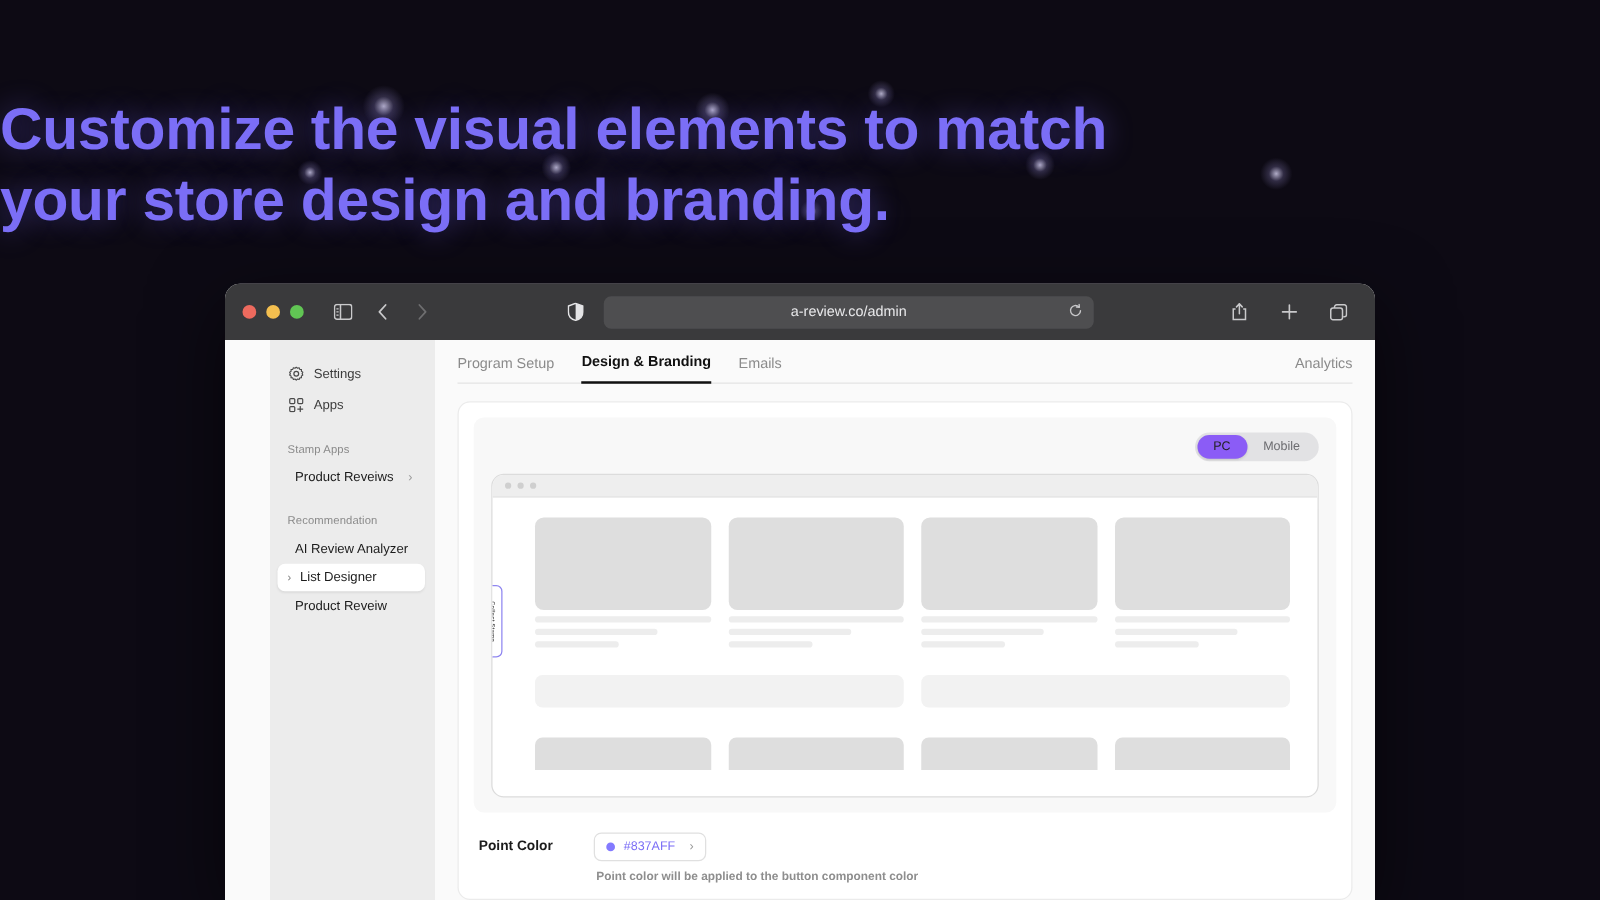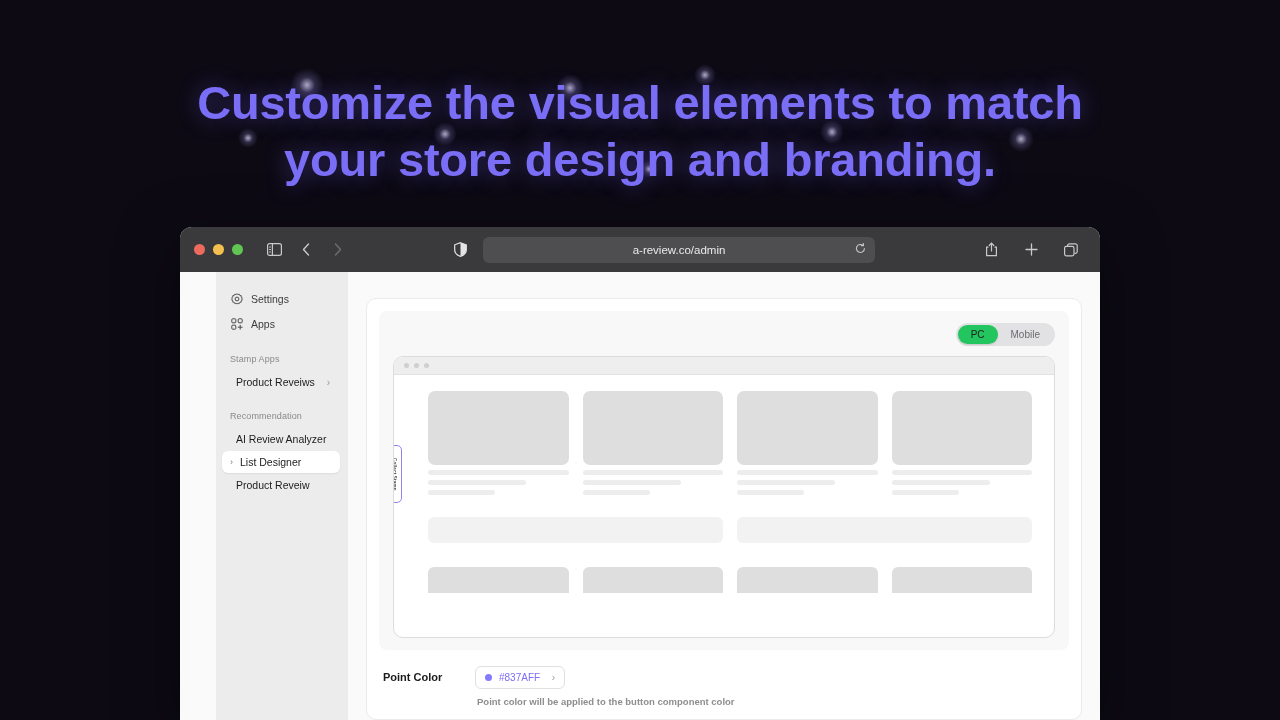--- a/index.html
+++ b/index.html
@@ -17,21 +17,20 @@
     background: radial-gradient(circle, rgba(205,200,230,0.85) 0%, rgba(140,130,190,0.28) 32%, rgba(90,80,140,0.0) 70%);
     pointer-events: none;
   }
 
   
   .headline {
     position: absolute;
     top: 74px;
     left: 0;
     width: 1280px;
-    text-align: center;
     color: #7b6ef6;
     font-size: 47px;
     line-height: 57px;
     font-weight: 700;
     letter-spacing: -0.2px;
     white-space: pre-line;
     text-shadow: 0 0 22px rgba(110,95,230,0.45);
     z-index: 3;
   }
 
@@ -205,21 +204,21 @@
     display: flex;
     gap: 0;
     margin-bottom: 10px;
   }
   .seg {
     font-size: 10px;
     color: #6c6c70;
     padding: 4px 13px;
     border-radius: 12px;
   }
-  .seg.active { background: #22c55e; color: #222; box-shadow: 0 1px 2px rgba(0,0,0,0.12); text-align: center; }
+  .seg.active { background: #8b5cf6; color: #222; box-shadow: 0 1px 2px rgba(0,0,0,0.12); text-align: center; }
 
   .mock {
     flex: 1;
     background: #fff;
     border: 1px solid #dcdcdc;
     border-radius: 10px;
     position: relative;
     overflow: hidden;
     min-height: 0;
   }
@@ -422,20 +421,26 @@
         <span class="chev-left">›</span>
         <span class="label">List Designer</span>
       </div>
       <div class="side-item">
         <span class="label">Product Reveiw</span>
       </div>
     </div>
 
     <div class="main">
 
+      <div class="tabs">
+        <div class="tab">Program Setup</div>
+        <div class="tab active">Design &amp; Branding</div>
+        <div class="tab">Emails</div>
+        <div class="tab right">Analytics</div>
+      </div>
 
       <div class="card">
         <div class="preview-wrap">
 
           <div class="segmented">
             <div class="seg active">PC</div>
             <div class="seg">Mobile</div>
           </div>
 
           <div class="mock">

